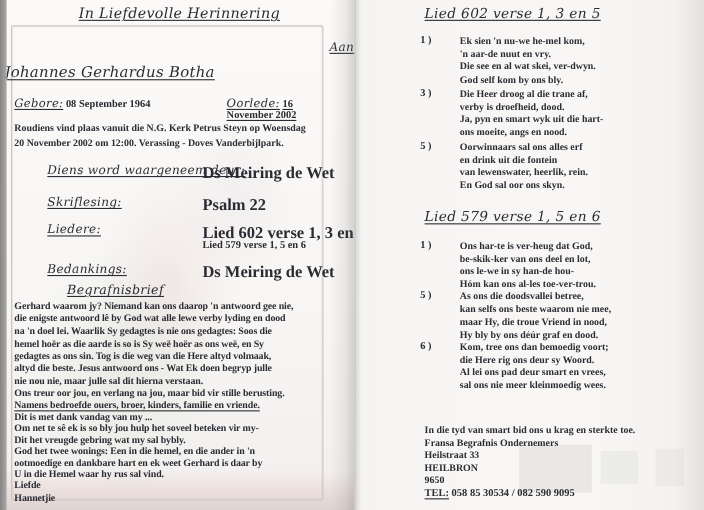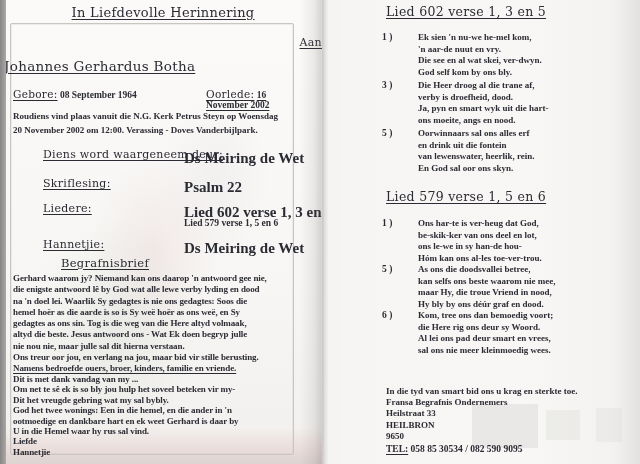--- a/index.html
+++ b/index.html
@@ -26,21 +26,21 @@
     background:linear-gradient(90deg,#ecebe9 0px,#f6f5f3 18px,#f8f7f5 200px,#f3f2f0 290px,#e2e1df 316px),
                linear-gradient(180deg,#f7f6f4 0%,#f6f5f3 100%);
   }
   .fold{position:absolute;left:300px;top:0;width:40px;height:464px;pointer-events:none;
     background:linear-gradient(90deg,rgba(90,88,86,0) 0%,rgba(90,88,86,0.10) 35%,rgba(90,88,86,0.22) 52%,rgba(255,255,255,0.4) 72%,rgba(90,88,86,0) 100%);
   }
   .edge-left{position:absolute;left:0;top:0;width:6px;height:464px;background:linear-gradient(90deg,#878583,#aba9a7);}
   .frame{position:absolute;left:6px;top:23px;width:282px;height:430px;border:1px solid #c9c5c1;border-radius:2px;
     box-shadow:inset 0 0 0 1px rgba(201,197,193,0.25);}
   .abs{position:absolute;}
-  .script{font-family:"DejaVu Serif",serif;letter-spacing:0.3px;}
+  .script{font-family:"DejaVu Serif",serif;font-style:italic;letter-spacing:0.3px;}
   .u{text-decoration:underline;text-underline-offset:2px;}
   .b{font-family:"Liberation Serif",serif;font-weight:bold;}
   .title{left:0;right:0;top:5px;text-align:center;font-size:13px;}
   .aan{left:0;right:0;top:36px;text-align:right;font-size:11px;}
   .name{left:0;right:0;top:58px;text-align:left;font-size:13.5px;}
   .dates{left:9px;right:12px;top:88px;font-size:9.5px;}
   .dlabel{font-size:10.5px;}
   .service{left:9px;top:110px;width:290px;font-size:9px;line-height:13.5px;}
   .lrow{left:7px;width:300px;font-size:11px;padding-left:32px;}
   .lval{position:absolute;left:173px;top:2px;font-size:15px;font-style:normal;letter-spacing:0;white-space:nowrap;}
@@ -91,21 +91,21 @@
     <div class="abs lrow" style="top:177px;">
       <span class="script u">Skriflesing:</span>
       <span class="lval b">Psalm 22</span>
     </div>
     <div class="abs lrow" style="top:202px;">
       <span class="script u">Liedere:</span>
       <span class="lval b">Lied 602 verse 1, 3 en 5</span>
       <span class="lval2 b">Lied 579 verse 1, 5 en 6</span>
     </div>
     <div class="abs lrow" style="top:238px;">
-      <span class="script u">Hannetjie:</span>
+      <span class="script u">Bedankings:</span>
       <span class="lval b">Ds Meiring de Wet</span>
     </div>
 
     <div class="abs briefhead script u">Begrafnisbrief</div>
 
     <div class="abs brief b">
       <div class="nw">Gerhard waarom jy? Niemand kan ons daarop 'n antwoord gee nie,</div>
       <div class="nw">die enigste antwoord lê by God wat alle lewe verby lyding en dood</div>
       <div class="nw">na 'n doel lei. Waarlik Sy gedagtes is nie ons gedagtes: Soos die</div>
       <div class="nw">hemel hoër as die aarde is so is Sy weë hoër as ons weë, en Sy</div>

